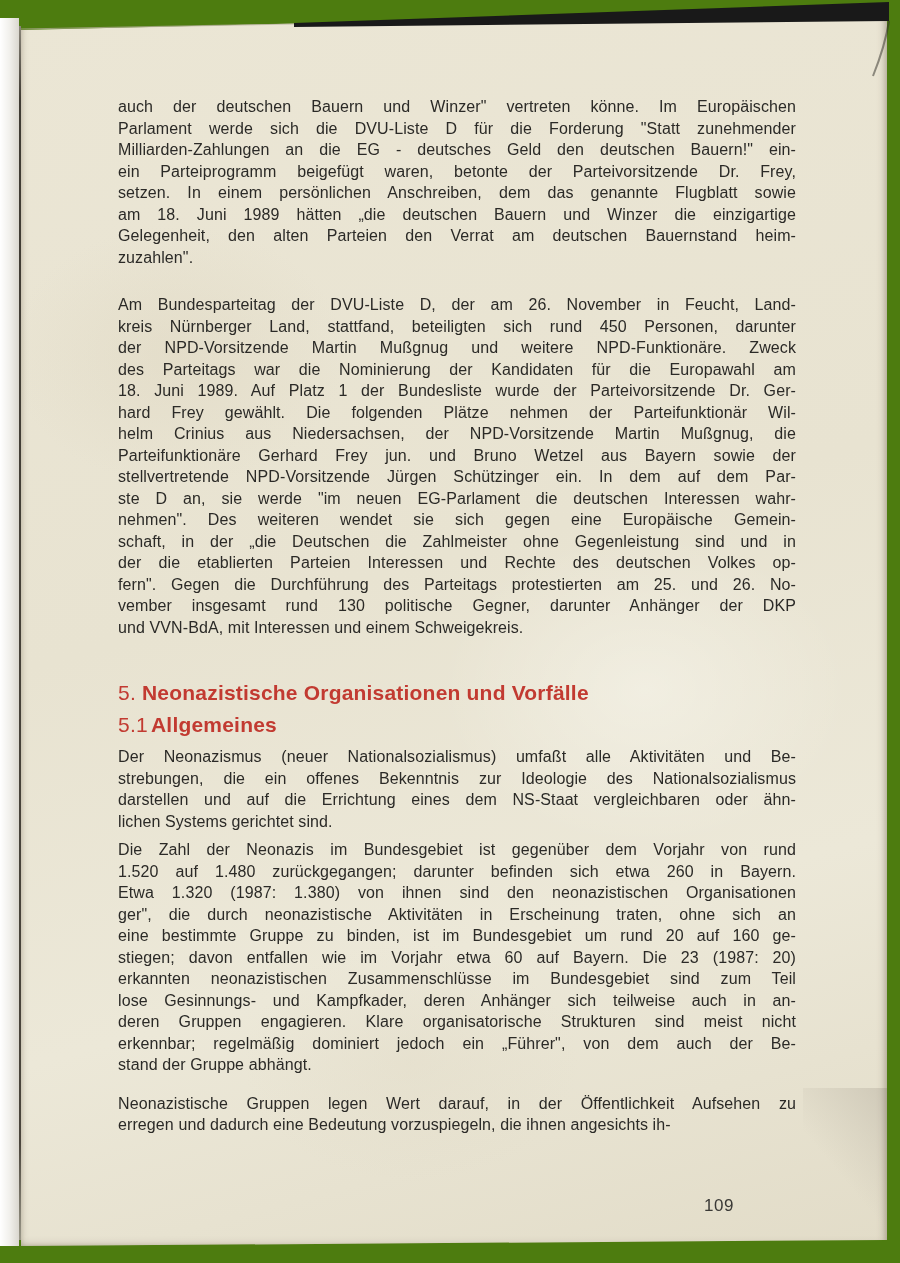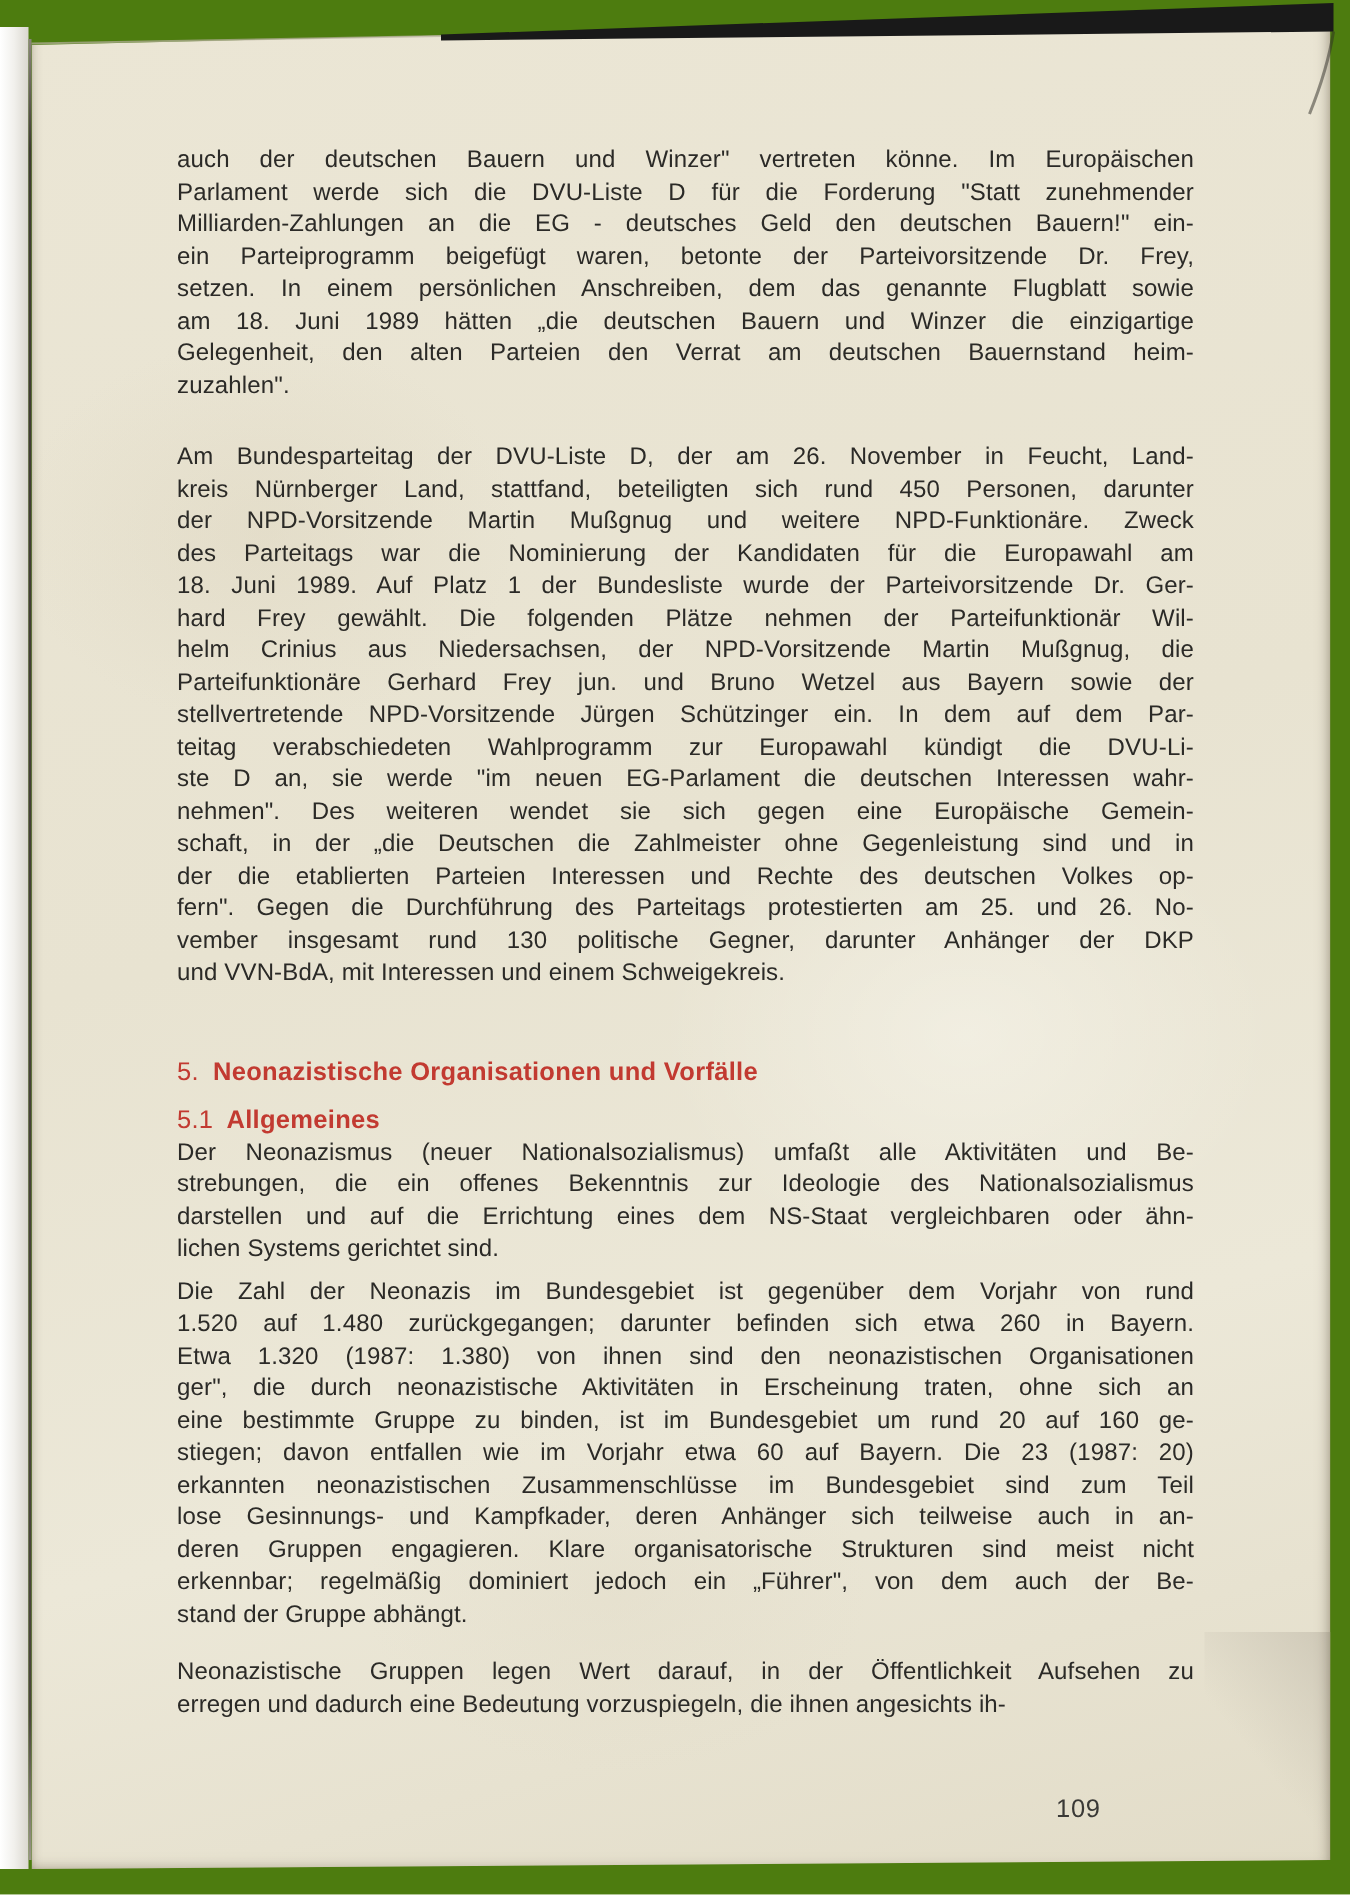--- a/index.html
+++ b/index.html
@@ -62,25 +62,25 @@
   }
   .para{margin-bottom:26px;}
   .line{
     text-align:justify;
     text-align-last:justify;
     white-space:normal;
   }
   .para .line:last-child{text-align-last:left;}
   .heading{
     color:var(--red);
-    font-size:17px;line-height:22px;font-weight:700;
+    font-size:21px;line-height:22px;font-weight:700;
     letter-spacing:.2px;
   }
   .heading.lvl1{margin-top:18px;margin-bottom:10px;}
-  .heading.lvl2{margin-bottom:0;}
+  .heading.lvl2{margin-bottom:10px;}
   .h-num{font-weight:400;display:inline-block;}
   .lvl1 .h-num{width:24px;}
   .lvl2 .h-num{width:33px;}
   
   #text-column > .block:nth-child(5){margin-bottom:7px;}
   #text-column > .block:nth-child(6){margin-bottom:17px;}
   #text-column > .block:nth-child(7){margin-bottom:0;}
   .page-number{
     position:absolute;left:683px;top:1188px;
     color:#3a3936;font-size:17px;letter-spacing:.5px;
@@ -110,21 +110,20 @@
         <div class="block para">
           <div class="line">Am Bundesparteitag der DVU-Liste D, der am 26. November in Feucht, Land-</div>
           <div class="line">kreis Nürnberger Land, stattfand, beteiligten sich rund 450 Personen, darunter</div>
           <div class="line">der NPD-Vorsitzende Martin Mußgnug und weitere NPD-Funktionäre. Zweck</div>
           <div class="line">des Parteitags war die Nominierung der Kandidaten für die Europawahl am</div>
           <div class="line">18. Juni 1989. Auf Platz 1 der Bundesliste wurde der Parteivorsitzende Dr. Ger-</div>
           <div class="line">hard Frey gewählt. Die folgenden Plätze nehmen der Parteifunktionär Wil-</div>
           <div class="line">helm Crinius aus Niedersachsen, der NPD-Vorsitzende Martin Mußgnug, die</div>
           <div class="line">Parteifunktionäre Gerhard Frey jun. und Bruno Wetzel aus Bayern sowie der</div>
           <div class="line">stellvertretende NPD-Vorsitzende Jürgen Schützinger ein. In dem auf dem Par-</div>
-          <div class="line">teitag verabschiedeten Wahlprogramm zur Europawahl kündigt die DVU-Li-</div>
           <div class="line">ste D an, sie werde "im neuen EG-Parlament die deutschen Interessen wahr-</div>
           <div class="line">nehmen". Des weiteren wendet sie sich gegen eine Europäische Gemein-</div>
           <div class="line">schaft, in der „die Deutschen die Zahlmeister ohne Gegenleistung sind und in</div>
           <div class="line">der die etablierten Parteien Interessen und Rechte des deutschen Volkes op-</div>
           <div class="line">fern". Gegen die Durchführung des Parteitags protestierten am 25. und 26. No-</div>
           <div class="line">vember insgesamt rund 130 politische Gegner, darunter Anhänger der DKP</div>
           <div class="line">und VVN-BdA, mit Interessen und einem Schweigekreis.</div>
         </div>
         <div class="block heading lvl1"><span class="h-num">5.</span><span class="h-title">Neonazistische Organisationen und Vorfälle</span></div>
         <div class="block heading lvl2"><span class="h-num">5.1</span><span class="h-title">Allgemeines</span></div>

